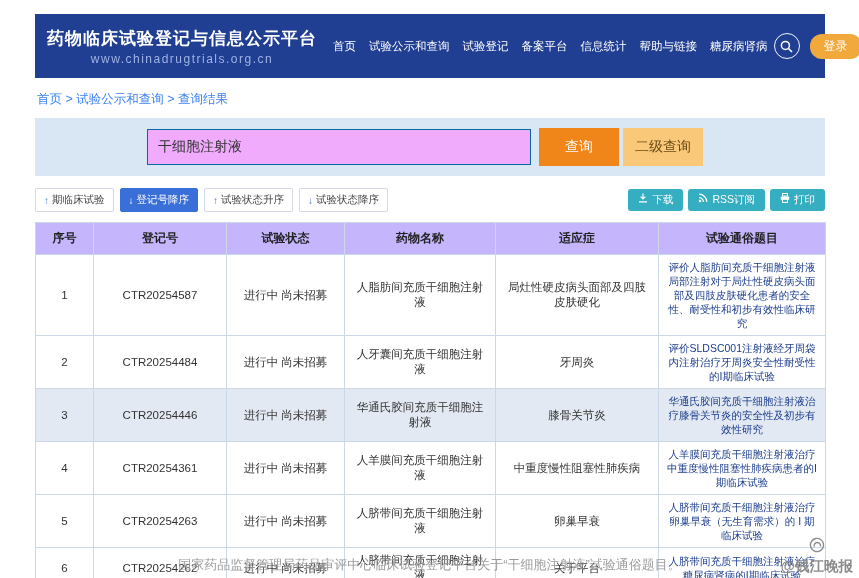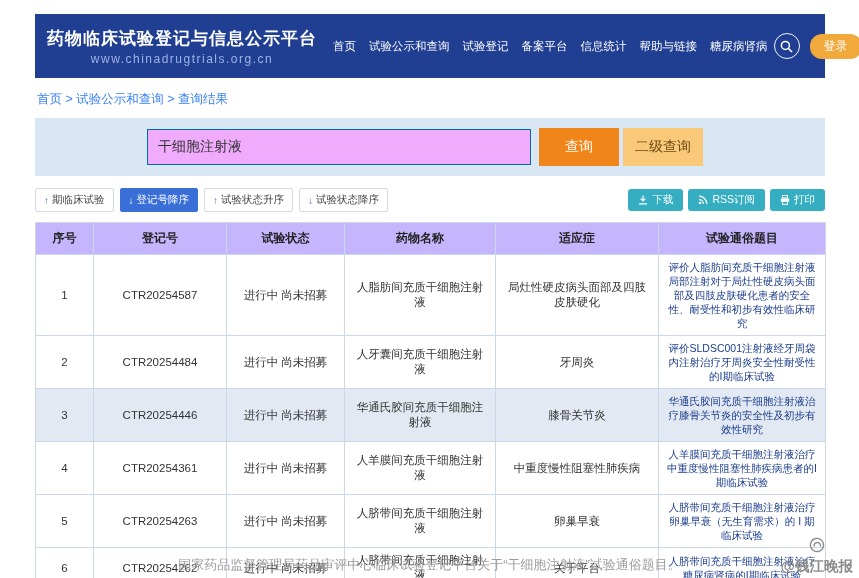--- a/index.html
+++ b/index.html
@@ -33,21 +33,21 @@
 
   
   .toolbar { margin-top:12px; display:flex; justify-content:space-between; align-items:center; }
   .sorts { display:flex; gap:6px; }
   .sort-btn { display:flex; align-items:center; gap:3px; background:#fff; border:1px solid #D5DAE2;
               border-radius:2px; font-size:10.5px; color:#444; padding:4px 8px; cursor:pointer; font-family:inherit; }
   .sort-btn .arrow { color:#3A6FD8; font-weight:bold; font-size:10px; }
   .sort-btn.active { background:#3A6FD8; border-color:#3A6FD8; color:#fff; }
   .sort-btn.active .arrow { color:#fff; }
   .acts { display:flex; gap:5px; }
-  .act-btn { display:flex; align-items:center; gap:4px; background:#35AEC2; color:#fff; border:none;
+  .act-btn { display:flex; gap:4px; background:#35AEC2; color:#fff; border:none;
              border-radius:3px; font-size:10.5px; padding:4px 10px; cursor:pointer; font-family:inherit; }
 
   
   table.results { margin-top:10px; width:100%; border-collapse:collapse; table-layout:fixed;
                   font-size:11.5px; color:#333; text-align:center; }
   .results th, .results td { border:1px solid #CBD8E8; padding:5px 7px; vertical-align:middle; }
   .results thead th { background:#c4b5fd; font-weight:bold; font-size:12px; color:#222; padding:7px 4px; }
   .results td.title-cell { color:#1B3C8C; font-size:10.5px; line-height:14px; text-align:center; cursor:pointer; }
   .results tr.hl td { background:#E2E9F2; }
 

